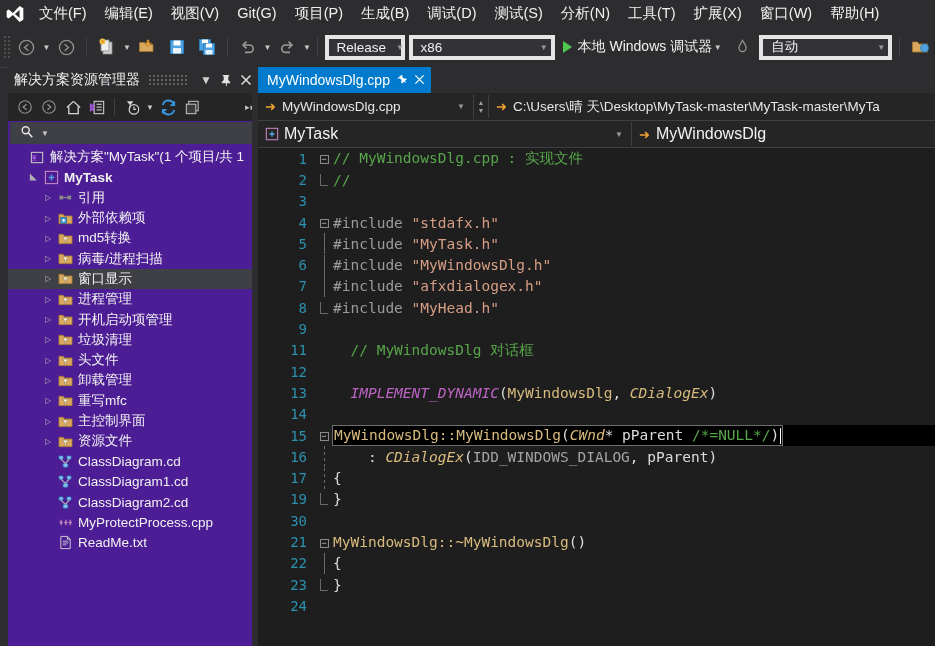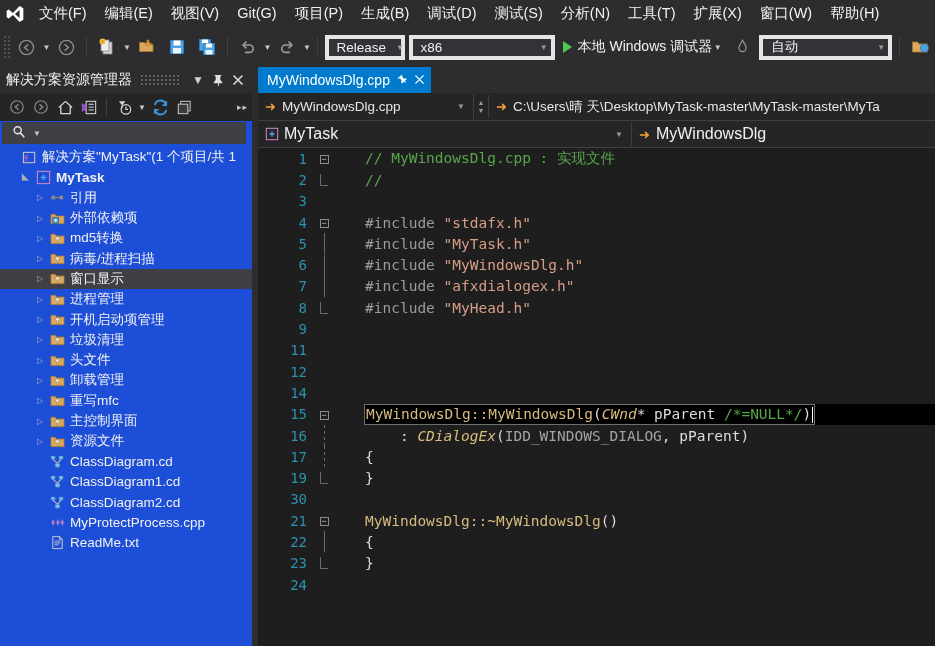--- a/index.html
+++ b/index.html
@@ -90,22 +90,22 @@
     width: 0; height: 0;
     border-left: 9px solid #4ec94e;
     border-top: 6px solid transparent;
     border-bottom: 6px solid transparent;
     margin-right: 6px;
   }
   .run-label { font-size: 14px; color: #f1f1f1; white-space: nowrap; }
 
   
   .solexp {
-    position: absolute; left: 0; top: 67px; width: 252px; height: 579px;
-    background: #1d4ed8;
+    position: absolute; left: 8px; top: 67px; width: 252px; height: 579px;
+    background: #4c1d95;
   }
   .se-header {
     height: 26px; display: flex; align-items: center;
     padding: 0 4px 0 6px;
     background: #2d2d30;
   }
   .se-title { font-size: 14px; color: #f1f1f1; white-space: nowrap; }
   .se-dots {
     flex: 1; height: 10px; margin: 0 8px;
     background-image: radial-gradient(#606060 1px, transparent 1px);
@@ -237,21 +237,21 @@
   }
   .fold-bar {
     display:inline-block; width:1px; height:21px; background:#6a6a6a;
     vertical-align: middle;
   }
   .fold-end {
     display:inline-block; width:7px; height:11px;
     border-left:1px solid #6a6a6a; border-bottom:1px solid #6a6a6a;
     vertical-align: top; margin-top:0px;
   }
-  .ctext { padding-left: 1px; margin-left: 32px; }
+  .ctext { padding-left: 1px; }
 
   
   .c-comment { color: #57a64a; }
   .c-pre     { color: #9b9b9b; }
   .c-str     { color: #d69d85; }
   .c-macro   { color: #bd63c5; font-style: italic; }
   .c-type    { color: #d7ba7d; font-style: italic; }
   .c-func    { color: #d7ba7d; }
   .c-plain   { color: #dcdcdc; }
   .c-const   { color: #a3a3a3; }
@@ -783,22 +783,23 @@
     <div class="code" id="code">
         <div class="cline"><div class="gut-num">1</div><div class="fold"><span class="fold-box">−</span></div><div class="ctext"><span class="c-comment">// MyWindowsDlg.cpp : 实现文件</span></div></div>
         <div class="cline"><div class="gut-num">2</div><div class="fold"><span class="fold-end"></span></div><div class="ctext"><span class="c-comment">//</span></div></div>
         <div class="cline"><div class="gut-num">3</div><div class="fold"></div><div class="ctext"></div></div>
         <div class="cline"><div class="gut-num">4</div><div class="fold"><span class="fold-box">−</span></div><div class="ctext"><span class="c-pre">#include </span><span class="c-str">"stdafx.h"</span></div></div>
         <div class="cline"><div class="gut-num">5</div><div class="fold"><span class="fold-bar"></span></div><div class="ctext"><span class="c-pre">#include </span><span class="c-str">"MyTask.h"</span></div></div>
         <div class="cline"><div class="gut-num">6</div><div class="fold"><span class="fold-bar"></span></div><div class="ctext"><span class="c-pre">#include </span><span class="c-str">"MyWindowsDlg.h"</span></div></div>
         <div class="cline"><div class="gut-num">7</div><div class="fold"><span class="fold-bar"></span></div><div class="ctext"><span class="c-pre">#include </span><span class="c-str">"afxdialogex.h"</span></div></div>
         <div class="cline"><div class="gut-num">8</div><div class="fold"><span class="fold-end"></span></div><div class="ctext"><span class="c-pre">#include </span><span class="c-str">"MyHead.h"</span></div></div>
         <div class="cline"><div class="gut-num">9</div><div class="fold"></div><div class="ctext"></div></div>
-        <div class="cline"><div class="gut-num">11</div><div class="fold"></div></div>
+        <div class="cline"><div class="gut-num">11</div><div class="fold"></div><div class="ctext"><span class="c-comment">  // MyWindowsDlg 对话框</span></div></div>
         <div class="cline"><div class="gut-num">12</div><div class="fold"></div><div class="ctext"></div></div>
+        <div class="cline"><div class="gut-num">13</div><div class="fold"></div><div class="ctext"><span class="c-plain">  </span><span class="c-macro">IMPLEMENT_DYNAMIC</span><span class="c-plain">(</span><span class="c-func">MyWindowsDlg</span><span class="c-plain">, </span><span class="c-type">CDialogEx</span><span class="c-plain">)</span></div></div>
         <div class="cline"><div class="gut-num">14</div><div class="fold"></div><div class="ctext"></div></div>
         <div class="cline"><div class="gut-num">15</div><div class="fold"><span class="fold-box">−</span></div><div class="ctext" style="flex: 1 1 0%; background: rgb(0, 0, 0); height: 21px; display: flex; align-items: center;"><span class="hl-field"><span class="c-func">MyWindowsDlg::MyWindowsDlg</span><span class="c-plain">(</span><span class="c-type">CWnd</span><span class="c-plain">* pParent </span><span class="c-comment">/*=NULL*/</span><span class="c-plain">)</span><span class="caret-bar"></span></span></div></div>
         <div class="cline"><div class="gut-num">16</div><div class="fold"><span class="fold-bar" style="background:repeating-linear-gradient(#6a6a6a 0 3px,transparent 3px 6px)"></span></div><div class="ctext"><span class="c-plain">    : </span><span class="c-type">CDialogEx</span><span class="c-plain">(</span><span class="c-const">IDD_WINDOWS_DIALOG</span><span class="c-plain">, pParent</span><span class="c-plain">)</span></div></div>
         <div class="cline"><div class="gut-num">17</div><div class="fold"><span class="fold-bar" style="background:repeating-linear-gradient(#6a6a6a 0 3px,transparent 3px 6px)"></span></div><div class="ctext"><span class="c-plain">{</span></div></div>
         <div class="cline"><div class="gut-num">19</div><div class="fold"><span class="fold-end"></span></div><div class="ctext"><span class="c-plain">}</span></div></div>
         <div class="cline"><div class="gut-num">30</div><div class="fold"></div><div class="ctext"></div></div>
         <div class="cline"><div class="gut-num">21</div><div class="fold"><span class="fold-box">−</span></div><div class="ctext"><span class="c-func">MyWindowsDlg::~MyWindowsDlg</span><span class="c-plain">()</span></div></div>
         <div class="cline"><div class="gut-num">22</div><div class="fold"><span class="fold-bar"></span></div><div class="ctext"><span class="c-plain">{</span></div></div>
         <div class="cline"><div class="gut-num">23</div><div class="fold"><span class="fold-end"></span></div><div class="ctext"><span class="c-plain">}</span></div></div>
         <div class="cline"><div class="gut-num">24</div><div class="fold"></div><div class="ctext"></div></div>

